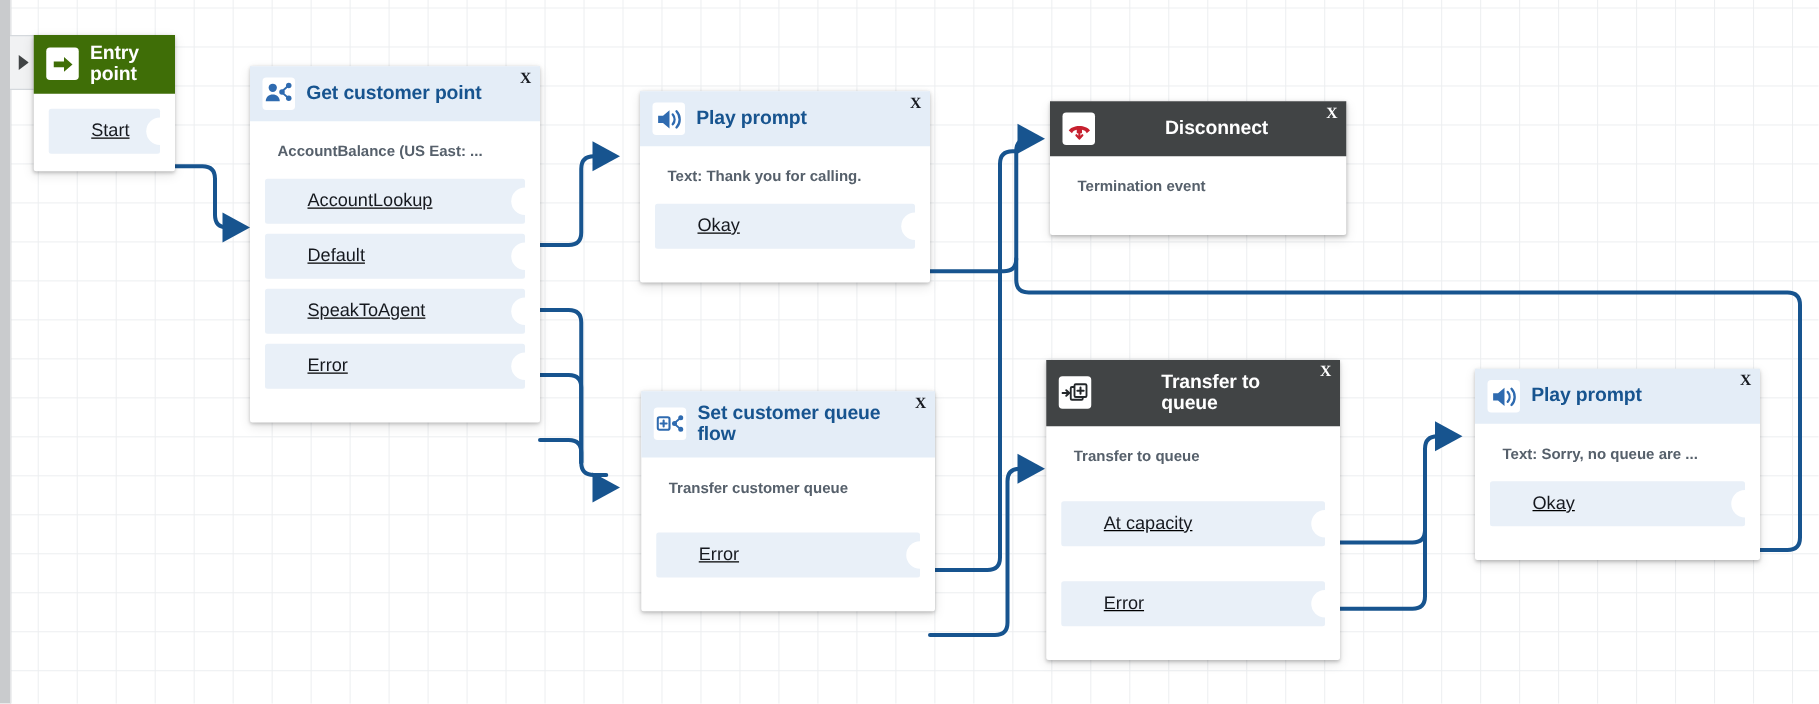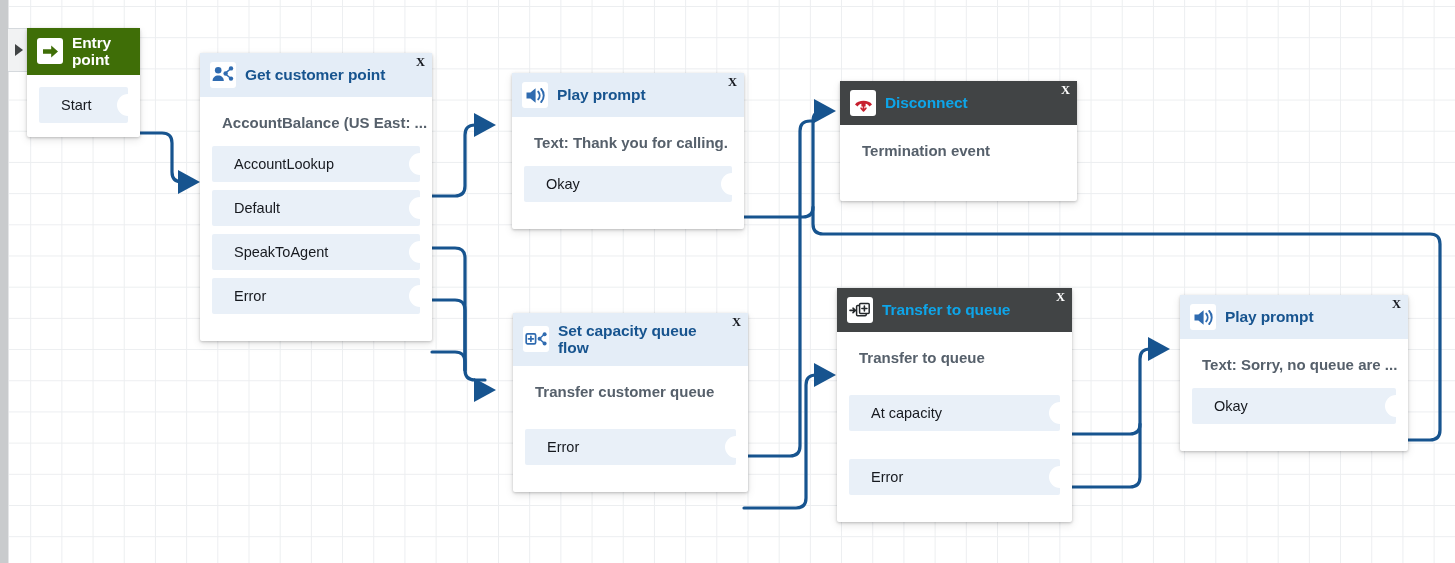--- a/index.html
+++ b/index.html
@@ -65,21 +65,21 @@
   .node-header.dark { background: #414445; }
   .node-header.green { background: #3f6e07; }
 
   .node-title {
     font-size: 15.5px;
     font-weight: bold;
     line-height: 1.12;
     letter-spacing: -0.1px;
   }
   .node-header.blue .node-title { color: #17548f; }
-  .node-header.dark .node-title { color: #0ea5e9; }
+  .node-header.dark .node-title { color: #ffffff; margin-left: 47px; }
   .node-header.green .node-title { color: #ffffff; }
 
   .close-x {
     position: absolute;
     top: 3px; right: 7px;
     font-size: 12.5px;
     font-weight: bold;
     font-family: "Liberation Serif", serif;
     color: #16191f;
     line-height: 1;
@@ -93,38 +93,39 @@
     background: #ffffff;
     border-radius: 3px;
     display: flex;
     align-items: center;
     justify-content: center;
   }
   .icon-tile svg { display: block; }
 
   .node-subtitle {
     padding: 17px 14px 15px 22px;
-    font-size: 15px;
+    font-size: 12px;
     font-weight: bold;
     color: #56606b;
     white-space: nowrap;
     overflow: hidden;
   }
 
   .ports { padding-bottom: 11px; }
   .port {
     position: relative;
     margin: 0 12px 8px 12px;
     height: 36px;
     background: #e9f0f8;
     border-radius: 2px;
     display: flex;
     align-items: center;
-    padding-left: 22px;
+    padding-left: 34px;
     box-sizing: border-box;
+    text-decoration: underline;
   }
   .port:last-child { margin-bottom: 16px; }
   .port-label {
     font-size: 14.5px;
     color: #16191f;
   }
   .port-dot {
     position: absolute;
     right: -11px;
     top: 50%;
@@ -274,37 +275,37 @@
     <div class="node-header dark">
       <span class="close-x">X</span>
       <div class="icon-tile">
         <svg width="21" height="19" viewBox="0 0 21 19">
           <path d="M2 10.4 C5 5.6 16 5.6 19 10.4 L16.4 12.6 C15.6 10.9 14.3 10.1 12.6 9.8 L12.6 12.6 L8.4 12.6 L8.4 9.8 C6.7 10.1 5.4 10.9 4.6 12.6 Z" fill="#c7202f"></path>
           <path d="M10.5 12.2 L10.5 16.4 M8.1 14.2 L10.5 16.9 L12.9 14.2" stroke="#c7202f" stroke-width="1.7" fill="none" stroke-linecap="round" stroke-linejoin="round"></path>
         </svg>
       </div>
       <div class="node-title">Disconnect</div>
     </div>
-    <div class="node-subtitle" style="padding-bottom:42px;">Termination event</div>
+    <div class="node-subtitle" style="padding-bottom:32px;">Termination event</div>
   </div>
 
   <div class="node" id="set-customer-queue-flow-node" style="left:513px; top:313px; width:235px;">
     <div class="node-header blue" style="min-height:46px;">
       <span class="close-x">X</span>
       <div class="icon-tile">
         <svg width="22" height="19" viewBox="0 0 22 19">
           <rect x="1.2" y="3.8" width="9.4" height="10" rx="1.4" fill="none" stroke="#2f6bb0" stroke-width="1.7"></rect>
           <path d="M5.9 6.4 V11.2 M3.5 8.8 H8.3" stroke="#2f6bb0" stroke-width="1.7" stroke-linecap="round"></path>
           <circle cx="19.6" cy="4.2" r="2" fill="#2f6bb0"></circle>
           <circle cx="19.6" cy="13.4" r="2" fill="#2f6bb0"></circle>
           <circle cx="14.6" cy="8.8" r="2" fill="#2f6bb0"></circle>
           <path d="M15.4 7.8 L18.6 5 M15.4 9.8 L18.6 12.6" stroke="#2f6bb0" stroke-width="1.4"></path>
         </svg>
       </div>
-      <div class="node-title" style="max-width:160px;">Set capacity queue flow</div>
+      <div class="node-title" style="max-width:160px;">Set customer queue flow</div>
     </div>
     <div class="node-subtitle">Transfer customer queue</div>
     <div class="ports" style="padding-top:14px;">
       <div class="port">
         <span class="port-label">Error</span>
         <span class="port-dot"></span>
       </div>
     </div>
   </div>
 

